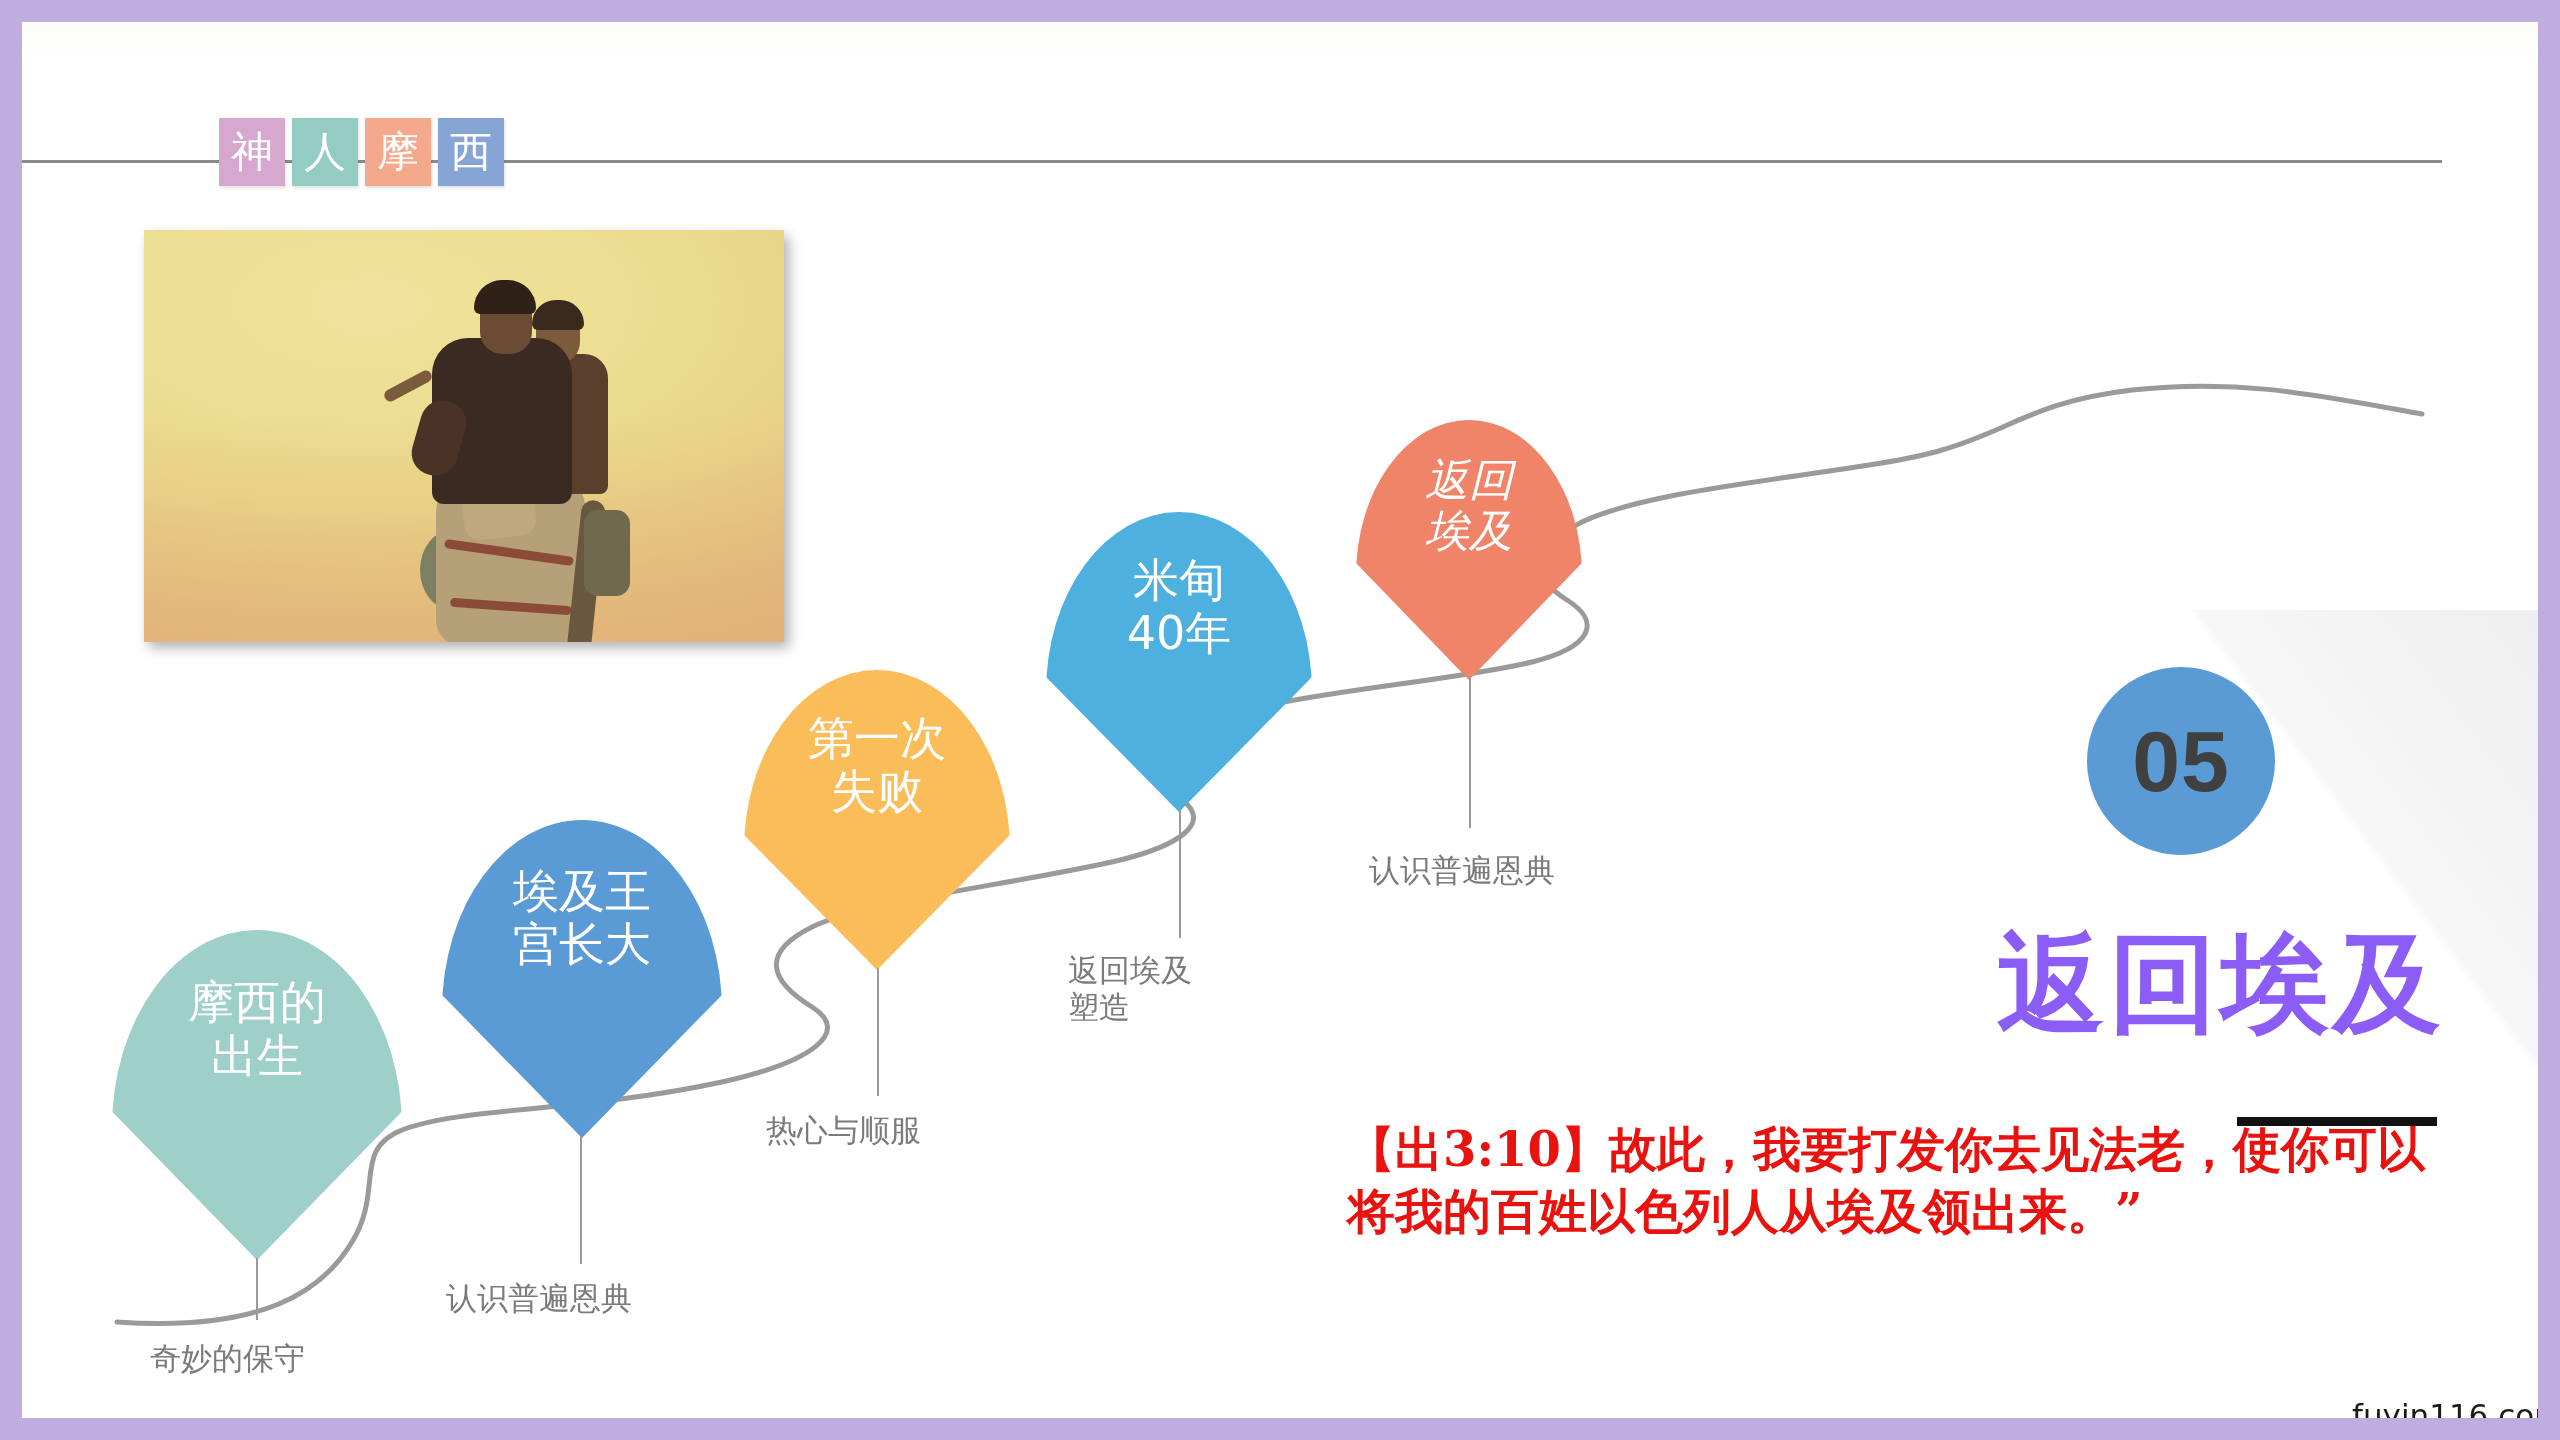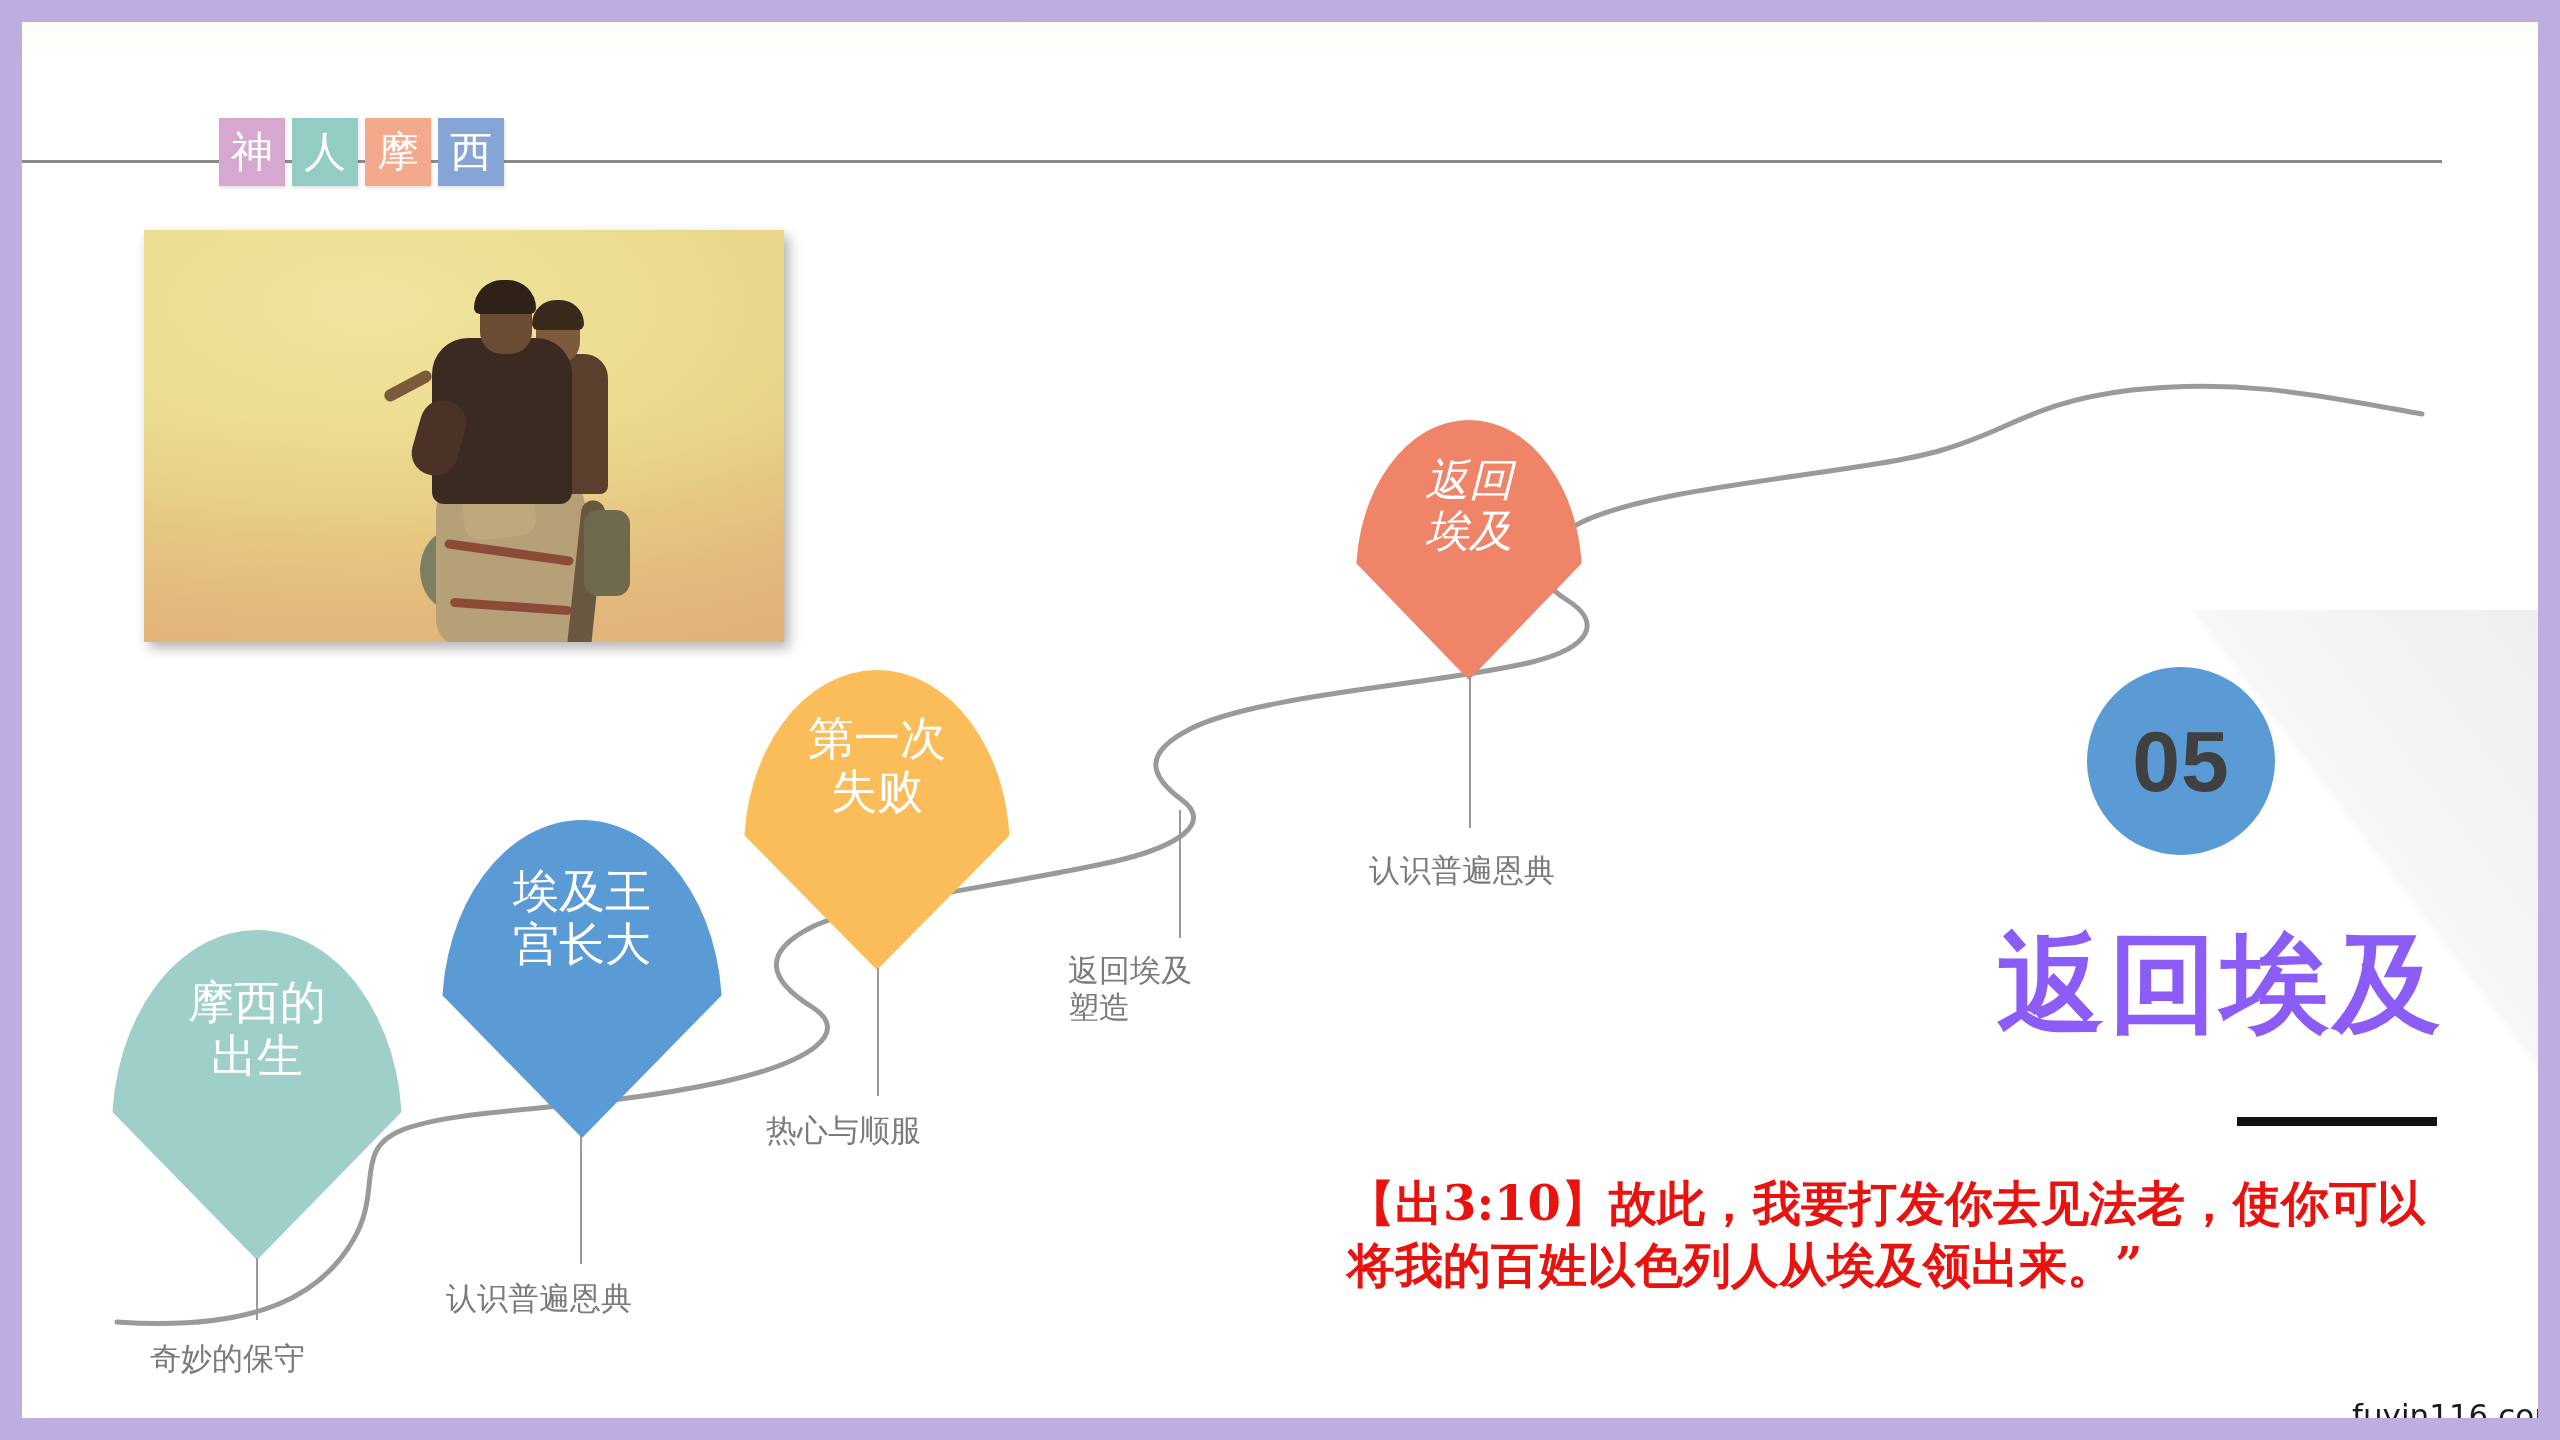--- a/index.html
+++ b/index.html
@@ -140,21 +140,21 @@
   }
   .sec-title{
     position:absolute;left:1975px;top:890px;
     font-size:108px;color:#3c3c3c;font-weight:bold;letter-spacing:4px;
     font-family:"DejaVu Sans","Liberation Sans",sans-serif;
   }
   .title-bar{
     position:absolute;left:2215px;top:1095px;width:200px;height:9px;background:#111111;
   }
   .verse{
-    position:absolute;left:1325px;top:1150px;width:1120px;
+    position:absolute;left:1325px;top:1096px;width:1120px;
     color:#e8130f;font-size:48px;line-height:1.30;font-weight:bold;
     font-family:"DejaVu Serif","Liberation Serif",serif;
   }
   .wm{
     position:absolute;left:2330px;top:1375px;
     color:#1a1a1a;font-size:31px;
     font-family:"DejaVu Sans","Liberation Sans",sans-serif;
   }
 </style>
 </head>
@@ -226,20 +226,26 @@
 
   <div class="pin" style="left:722px;top:648px;width:266px;height:300px;">
     <div class="pin-body" style="background:#fbbd5a;border-radius:50% 50% 50% 50% / 60% 60% 40% 40%;
                 clip-path:polygon(50% 100%,0% 55%,0% 0%,100% 0%,100% 55%);"></div>
     <div class="pin-label">第一次
 失败</div>
   </div>
   <div class="pin-stem" style="left:855px;top:946px;height:128px;"></div>
   <div class="cap" style="left:744px;top:1090px;">热心与顺服</div>
 
+  <div class="pin" style="left:1024px;top:490px;width:266px;height:300px;">
+    <div class="pin-body" style="background:#4db0de;border-radius:50% 50% 50% 50% / 60% 60% 40% 40%;
+                clip-path:polygon(50% 100%,0% 55%,0% 0%,100% 0%,100% 55%);"></div>
+    <div class="pin-label">米甸
+40年</div>
+  </div>
   <div class="pin-stem" style="left:1157px;top:788px;height:128px;"></div>
   <div class="cap" style="left:1046px;top:930px;">返回埃及
 塑造</div>
 
   <div class="pin" style="left:1334px;top:398px;width:226px;height:260px;font-style:italic;">
     <div class="pin-body" style="background:#ef8469;border-radius:50% 50% 50% 50% / 60% 60% 40% 40%;
                 clip-path:polygon(50% 100%,0% 55%,0% 0%,100% 0%,100% 55%);"></div>
     <div class="pin-label" style="font-size:44px;top:13%;">返回
 埃及</div>
   </div>

